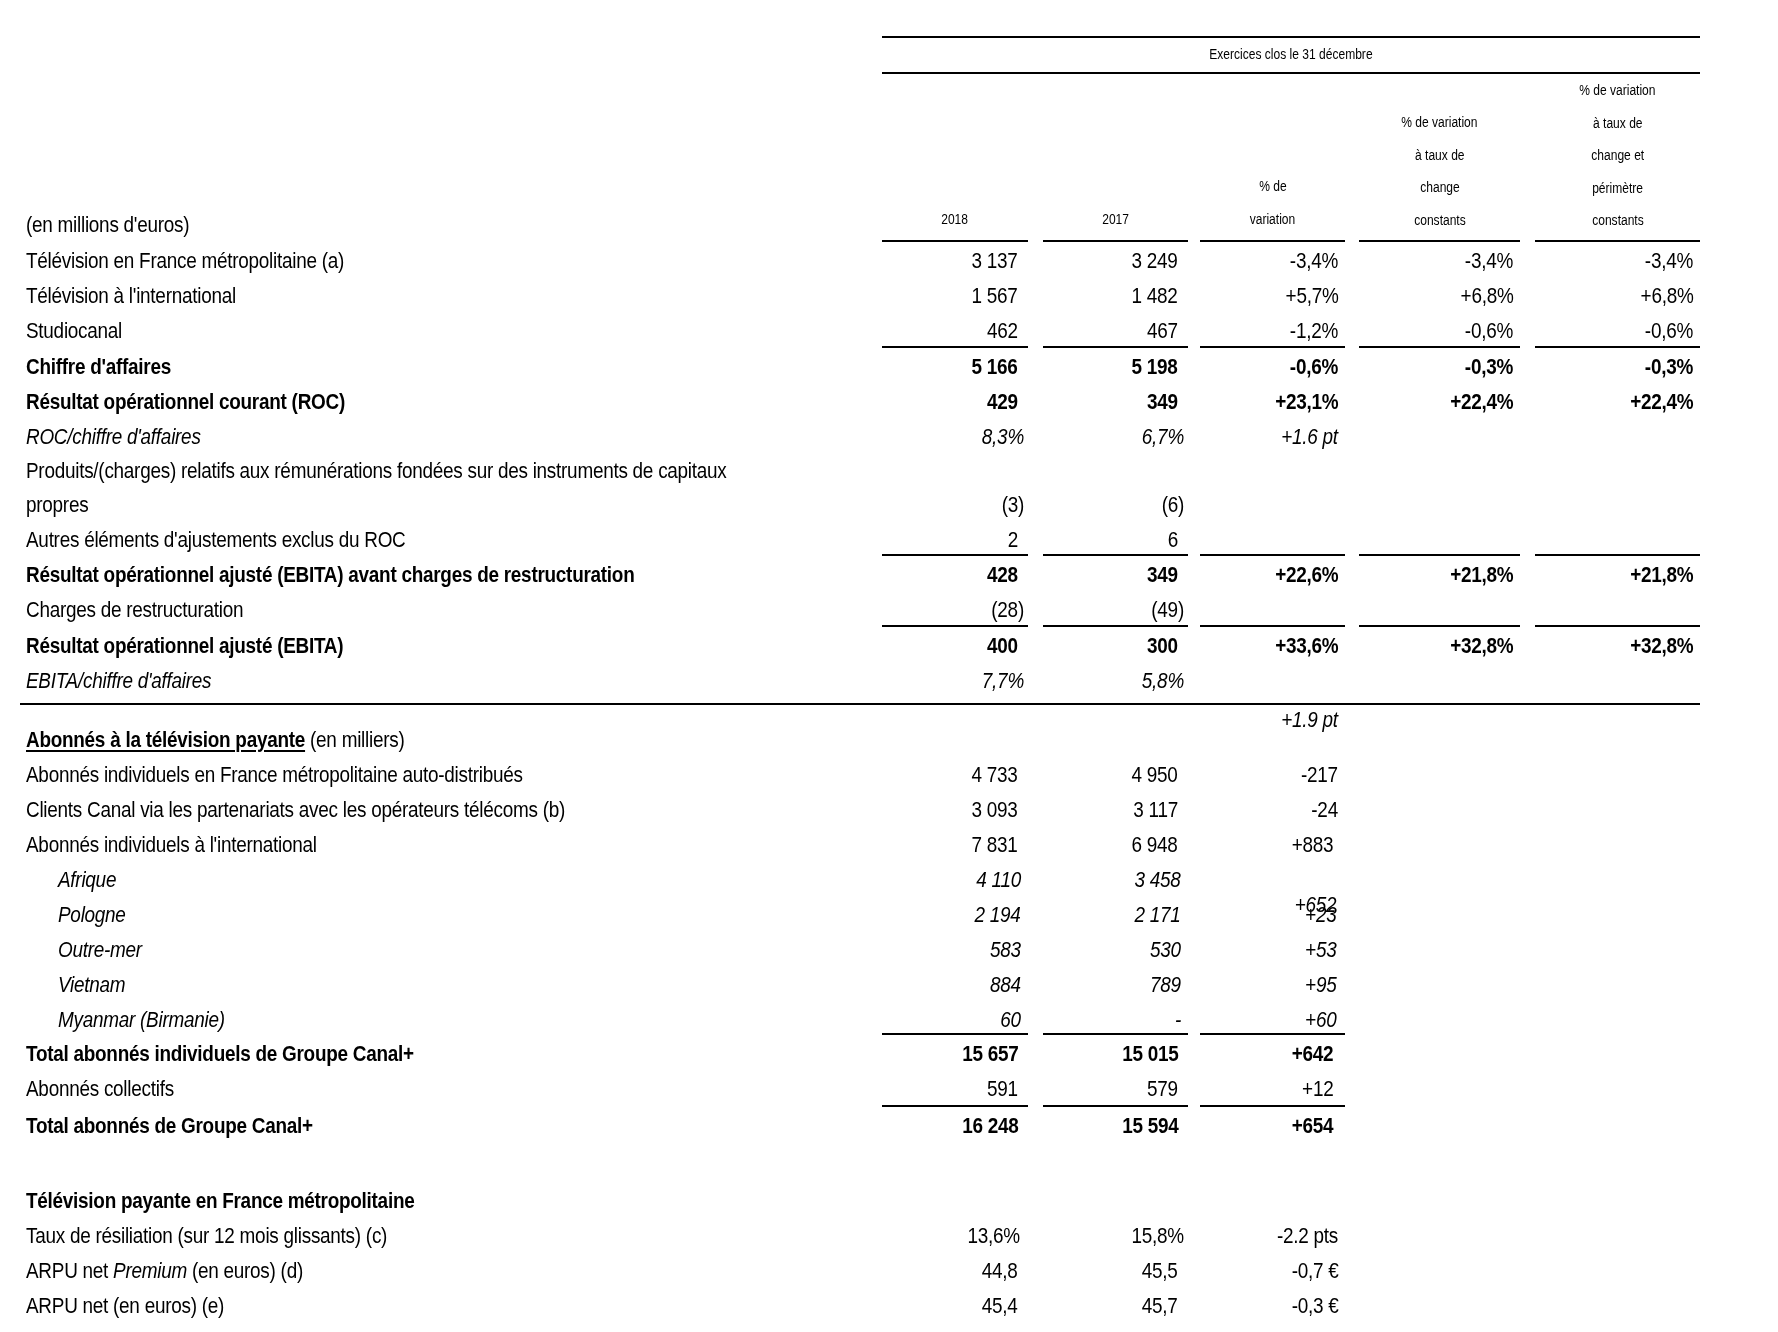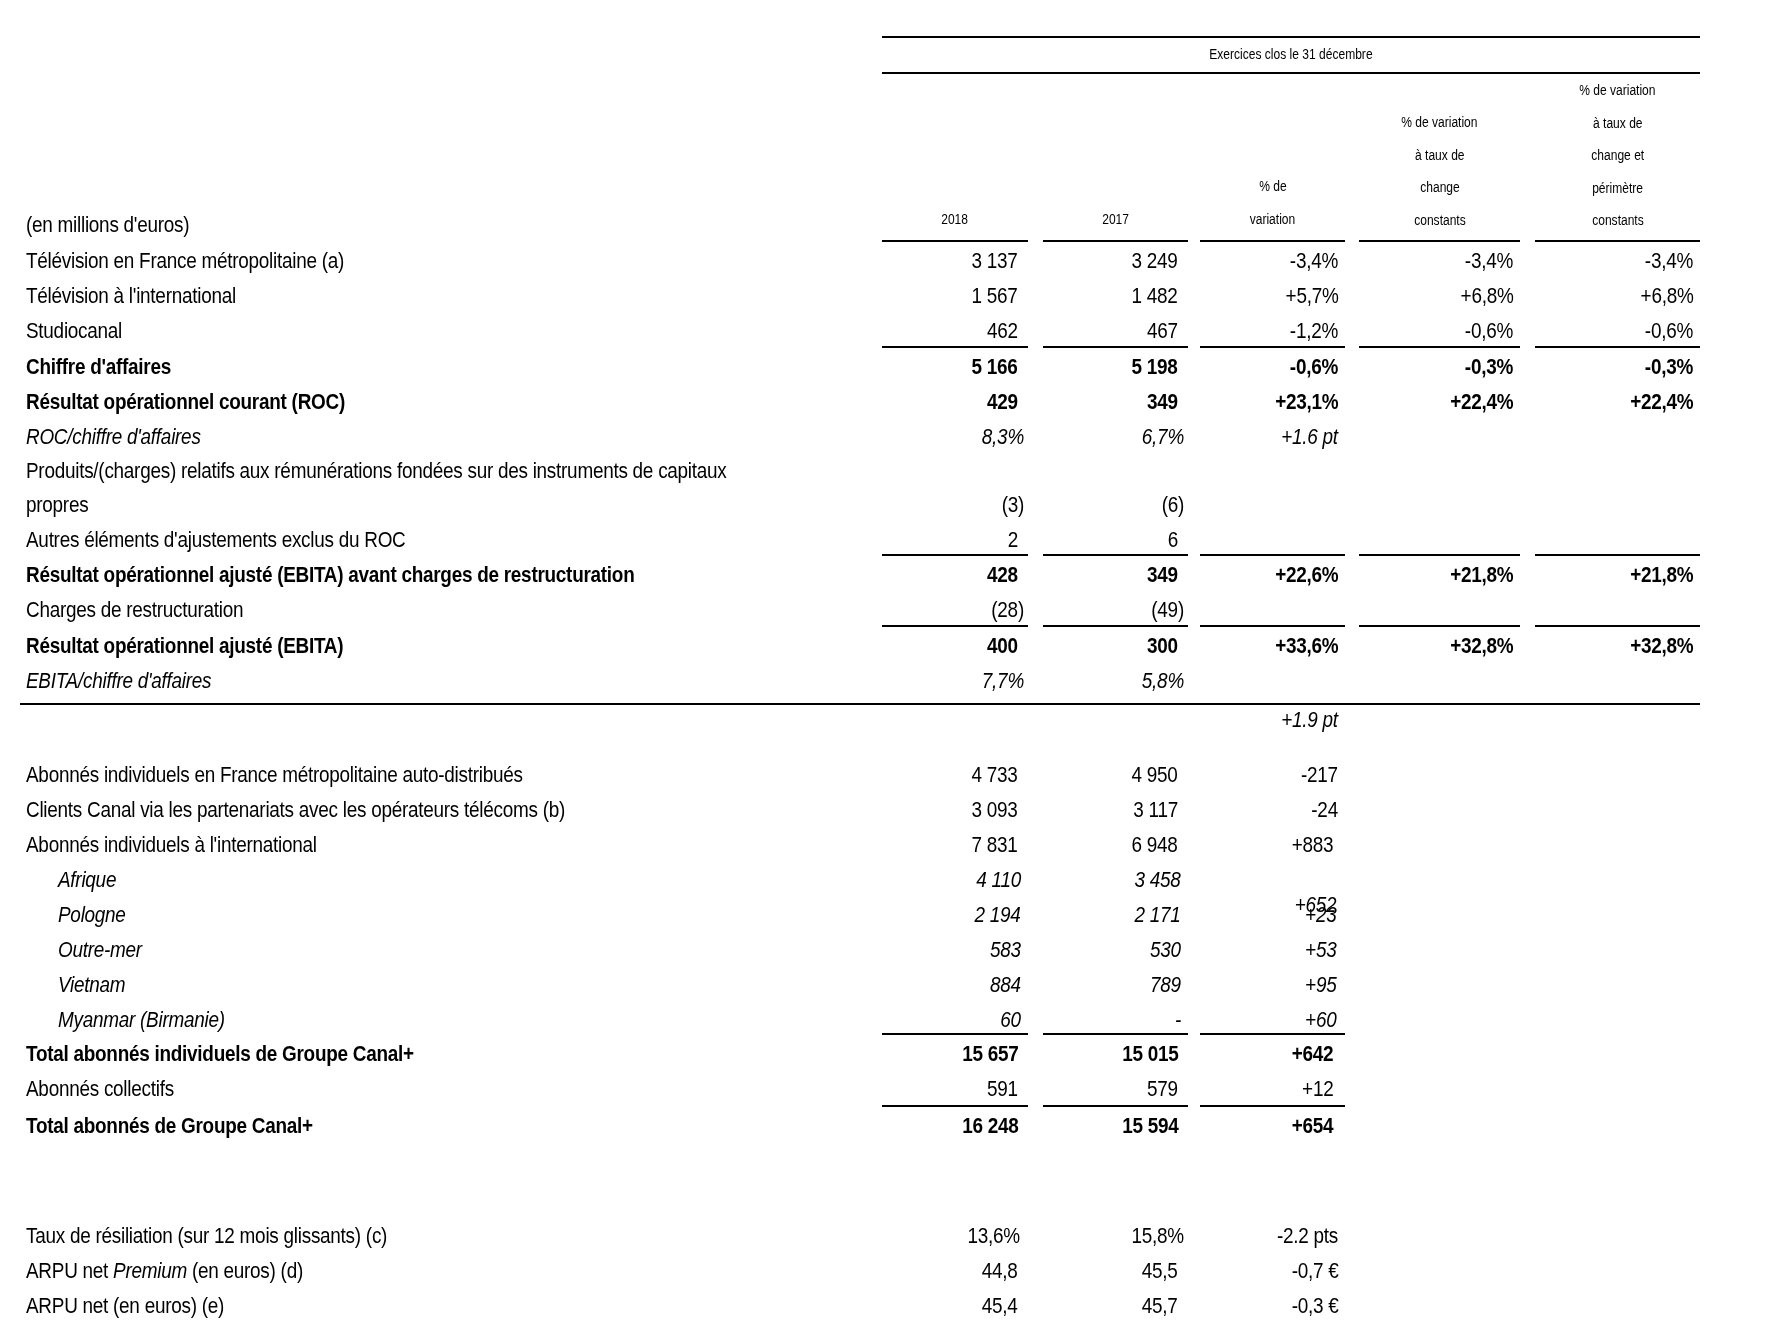--- a/index.html
+++ b/index.html
@@ -173,20 +173,23 @@
 
   <div>
     <div class="t i" style="left:26px; top:668px;"><span class="cond">EBITA/chiffre d'affaires</span></div>
     <div class="num i" style="left:876px; width:148px; top:668px;"><span class="condr">7,7%</span></div>
     <div class="num i" style="left:1036px; width:148px; top:668px;"><span class="condr">5,8%</span></div>
     <div class="num i" style="left:1190px; width:148px; top:668px;margin-top:39px;"><span class="condr">+1.9 pt</span></div>
   </div>
 
   <div class="hline" style="left:20px; top:703px; width:1680px;"></div>
 
+  <div class="t" style="left:26px; top:727px;">
+    <span class="cond"><span class="b u">Abonnés à la télévision payante</span><span> (en milliers)</span></span>
+  </div>
 
   <div>
     <div class="t" style="left:26px; top:762px;"><span class="cond">Abonnés individuels en France métropolitaine auto-distribués</span></div>
     <div class="num" style="left:870px; width:148px; top:762px;"><span class="condr">4 733</span></div>
     <div class="num" style="left:1030px; width:148px; top:762px;"><span class="condr">4 950</span></div>
     <div class="num" style="left:1190px; width:148px; top:762px;"><span class="condr">-217</span></div>
   </div>
   <div>
     <div class="t" style="left:26px; top:797px;"><span class="cond">Clients Canal via les partenariats avec les opérateurs télécoms (b)</span></div>
     <div class="num" style="left:870px; width:148px; top:797px;"><span class="condr">3 093</span></div>
@@ -253,20 +256,23 @@
   <div class="hline" style="left:1043px; top:1105px; width:145px;"></div>
   <div class="hline" style="left:1200px; top:1105px; width:145px;"></div>
 
   <div>
     <div class="t b" style="left:26px; top:1113px;"><span class="cond">Total abonnés de Groupe Canal+</span></div>
     <div class="num b" style="left:870px; width:148px; top:1113px;"><span class="condr">16 248</span></div>
     <div class="num b" style="left:1030px; width:148px; top:1113px;"><span class="condr">15 594</span></div>
     <div class="num b" style="left:1185px; width:148px; top:1113px;"><span class="condr">+654</span></div>
   </div>
 
+  <div class="t b u" style="left:26px; top:1188px;">
+    <span class="cond">Télévision payante en France métropolitaine</span>
+  </div>
   <div>
     <div class="t" style="left:26px; top:1223px;"><span class="cond">Taux de résiliation (sur 12 mois glissants) (c)</span></div>
     <div class="num" style="left:872px; width:148px; top:1223px;"><span class="condr">13,6%</span></div>
     <div class="num" style="left:1036px; width:148px; top:1223px;"><span class="condr">15,8%</span></div>
     <div class="num" style="left:1190px; width:148px; top:1223px;"><span class="condr">-2.2 pts</span></div>
   </div>
   <div>
     <div class="t" style="left:26px; top:1258px;"><span class="cond"><span>ARPU net </span><span class="i">Premium</span><span> (en euros) (d)</span></span></div>
     <div class="num" style="left:870px; width:148px; top:1258px;"><span class="condr">44,8</span></div>
     <div class="num" style="left:1030px; width:148px; top:1258px;"><span class="condr">45,5</span></div>

